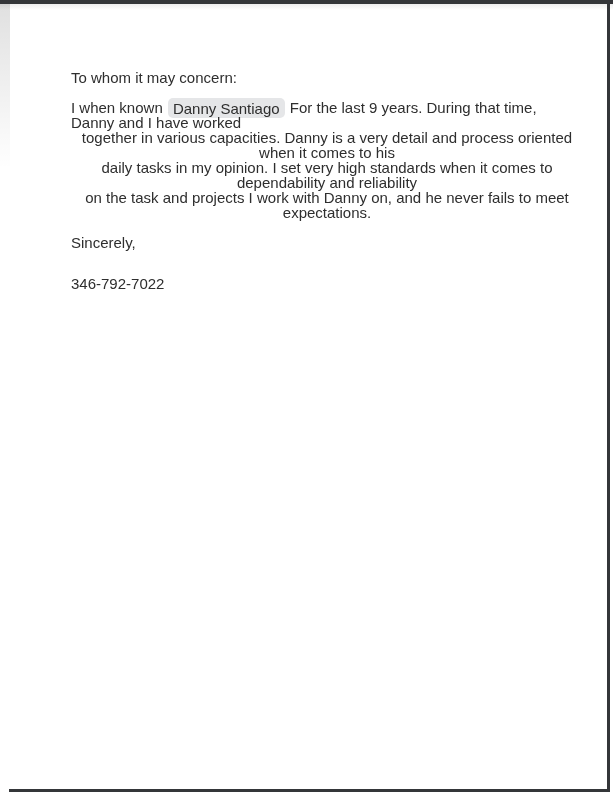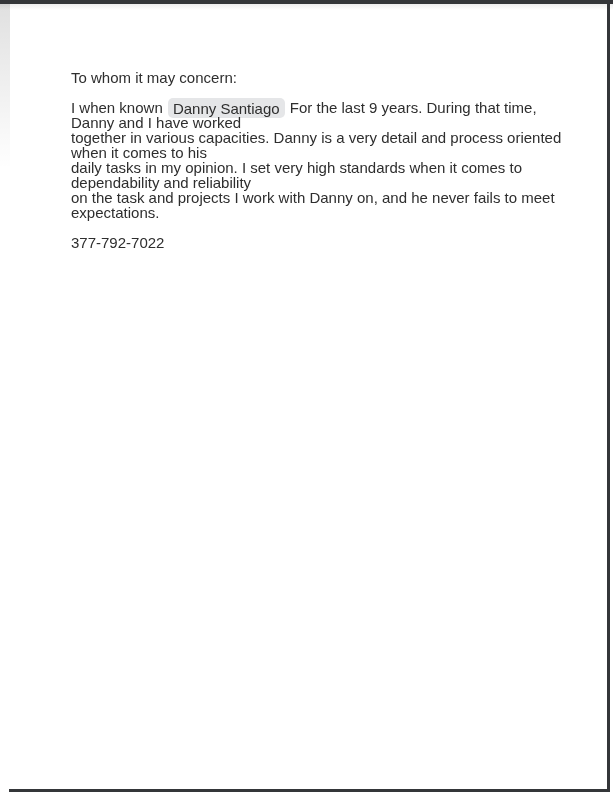--- a/index.html
+++ b/index.html
@@ -62,29 +62,30 @@
 </style>
 </head>
 <body>
 
 <div class="page">
 
   <div class="letter-content">
 
     <p>To whom it may concern:</p>
 
-    <p><span>I when known </span><span class="highlight-field">Danny Santiago</span><span> For the last 9 years. During that time, Danny and I have worked</span><span class="pre-lines" style="display:block;">together in various capacities. Danny is a very detail and process oriented when it comes to his
+    <p><span>I when known </span><span class="highlight-field">Danny Santiago</span><span> For the last 9 years. During that time, Danny and I have worked</span><span class="pre-lines" style="display:block;text-align:center;">together in various capacities. Danny is a very detail and process oriented when it comes to his
 daily tasks in my opinion. I set very high standards when it comes to dependability and reliability
 on the task and projects I work with Danny on, and he never fails to meet expectations.</span></p>
 
 
 
+    <p class="closing">Sincerely,</p>
 
     <div class="signature">
-      <p>377-792-7022</p>
+      <p>346-792-7022</p>
     </div>
 
   </div>
 
   <div class="edge-top"></div>
   <div class="edge-top-fade"></div>
   <div class="edge-left-fade"></div>
   <div class="edge-right"></div>
   <div class="edge-bottom"></div>
 

